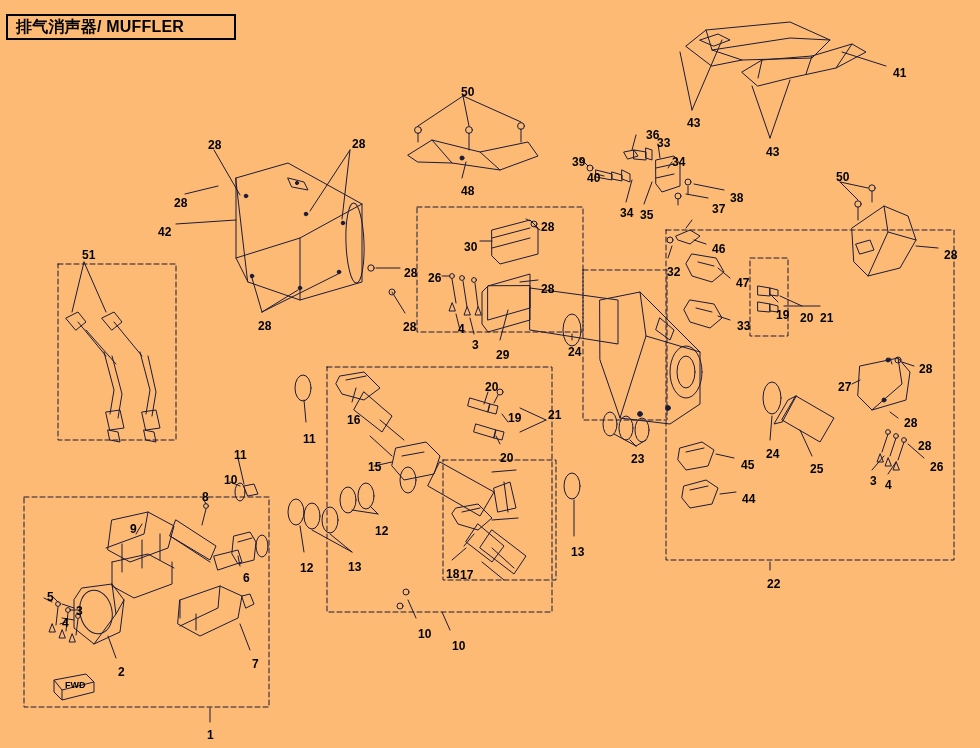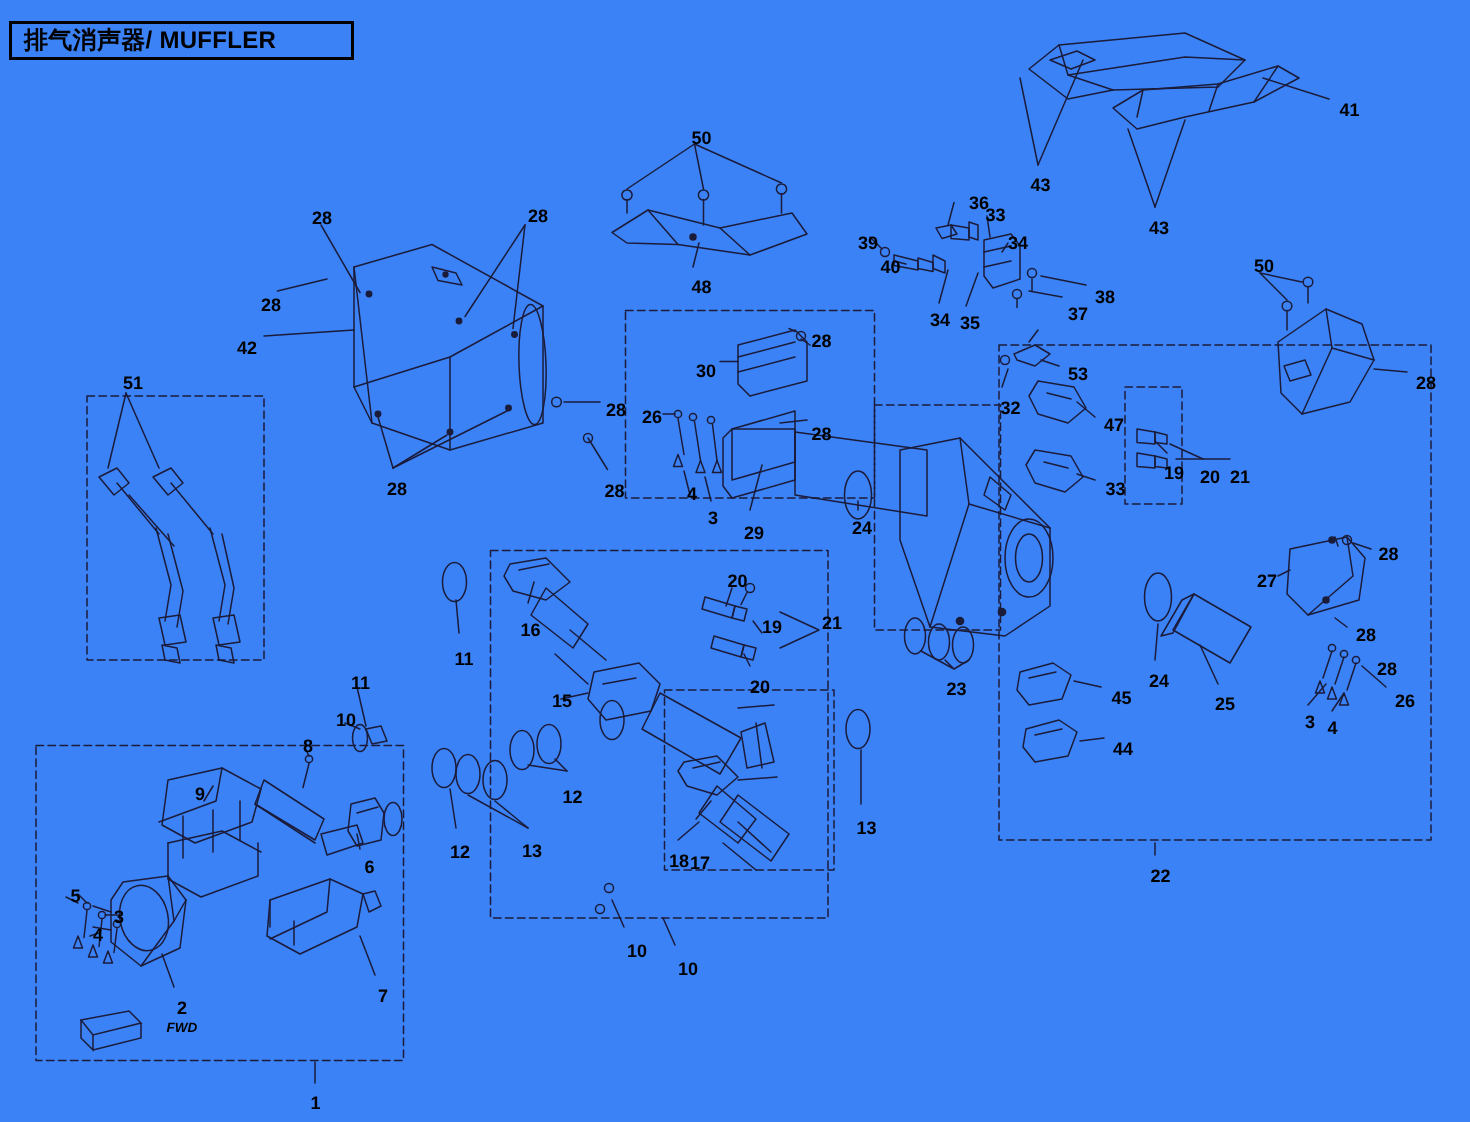--- a/index.html
+++ b/index.html
@@ -4,21 +4,21 @@
 <style>
   html, body {
     margin: 0;
     padding: 0;
     background: #ffffff;
   }
   #page {
     position: relative;
     width: 980px;
     height: 748px;
-    background: #3b82f6;
+    background: #fdba74;
     font-family: "Liberation Sans", sans-serif;
     overflow: hidden;
   }
   
   #title-block {
     position: absolute;
     left: 6px;
     top: 14px;
     width: 230px;
     height: 26px;
@@ -60,22 +60,20 @@
     top: 672px;
     width: 44px;
     height: 30px;
   }
   #fwd-box .fwd-text {
     position: absolute;
     left: 13px;
     top: 8px;
     font-size: 9px;
     font-weight: bold;
-    font-style: italic;
-    margin-left: 46px;
   }
 </style>
 </head>
 <body>
 
 <div id="page">
 
   <div id="title-block">
     <span class="title-text">排气消声器/ MUFFLER</span>
   </div>
@@ -481,21 +479,21 @@
       <span class="lbl" style="left: 404px; top: 267px;">28</span>
       <span class="lbl" style="left: 258px; top: 320px;">28</span>
       <span class="lbl" style="left: 403px; top: 321px;">28</span>
       <span class="lbl" style="left: 541px; top: 221px;">28</span>
       <span class="lbl" style="left: 541px; top: 283px;">28</span>
       <span class="lbl" style="left: 919px; top: 363px;">28</span>
       <span class="lbl" style="left: 904px; top: 417px;">28</span>
       <span class="lbl" style="left: 918px; top: 440px;">28</span>
       <span class="lbl" style="left: 496px; top: 349px;">29</span>
       <span class="lbl" style="left: 464px; top: 241px;">30</span>
-      <span class="lbl" style="left: 712px; top: 243px;">53</span>
+      <span class="lbl" style="left: 712px; top: 243px;">46</span>
       <span class="lbl" style="left: 667px; top: 266px;">32</span>
       <span class="lbl" style="left: 657px; top: 137px;">33</span>
       <span class="lbl" style="left: 672px; top: 156px;">34</span>
       <span class="lbl" style="left: 620px; top: 207px;">34</span>
       <span class="lbl" style="left: 640px; top: 209px;">35</span>
       <span class="lbl" style="left: 634px; top: 129px; margin-left: 12px;">36</span>
       <span class="lbl" style="left: 712px; top: 203px;">37</span>
       <span class="lbl" style="left: 730px; top: 192px;">38</span>
       <span class="lbl" style="left: 572px; top: 156px;">39</span>
       <span class="lbl" style="left: 587px; top: 172px;">40</span>

